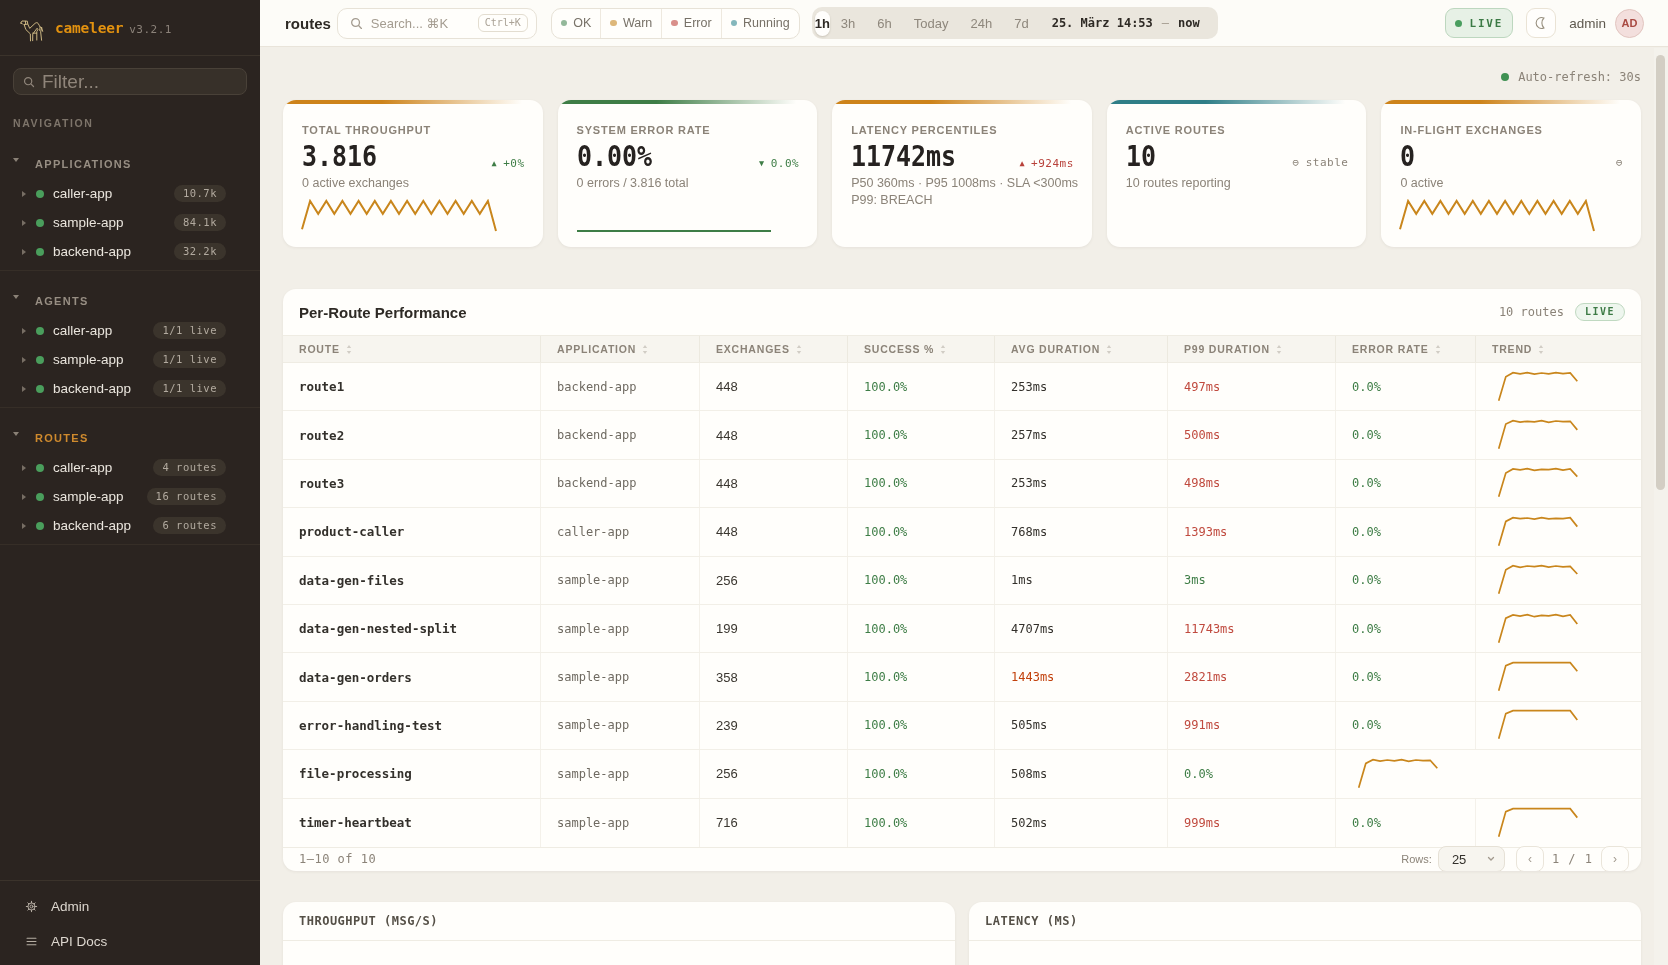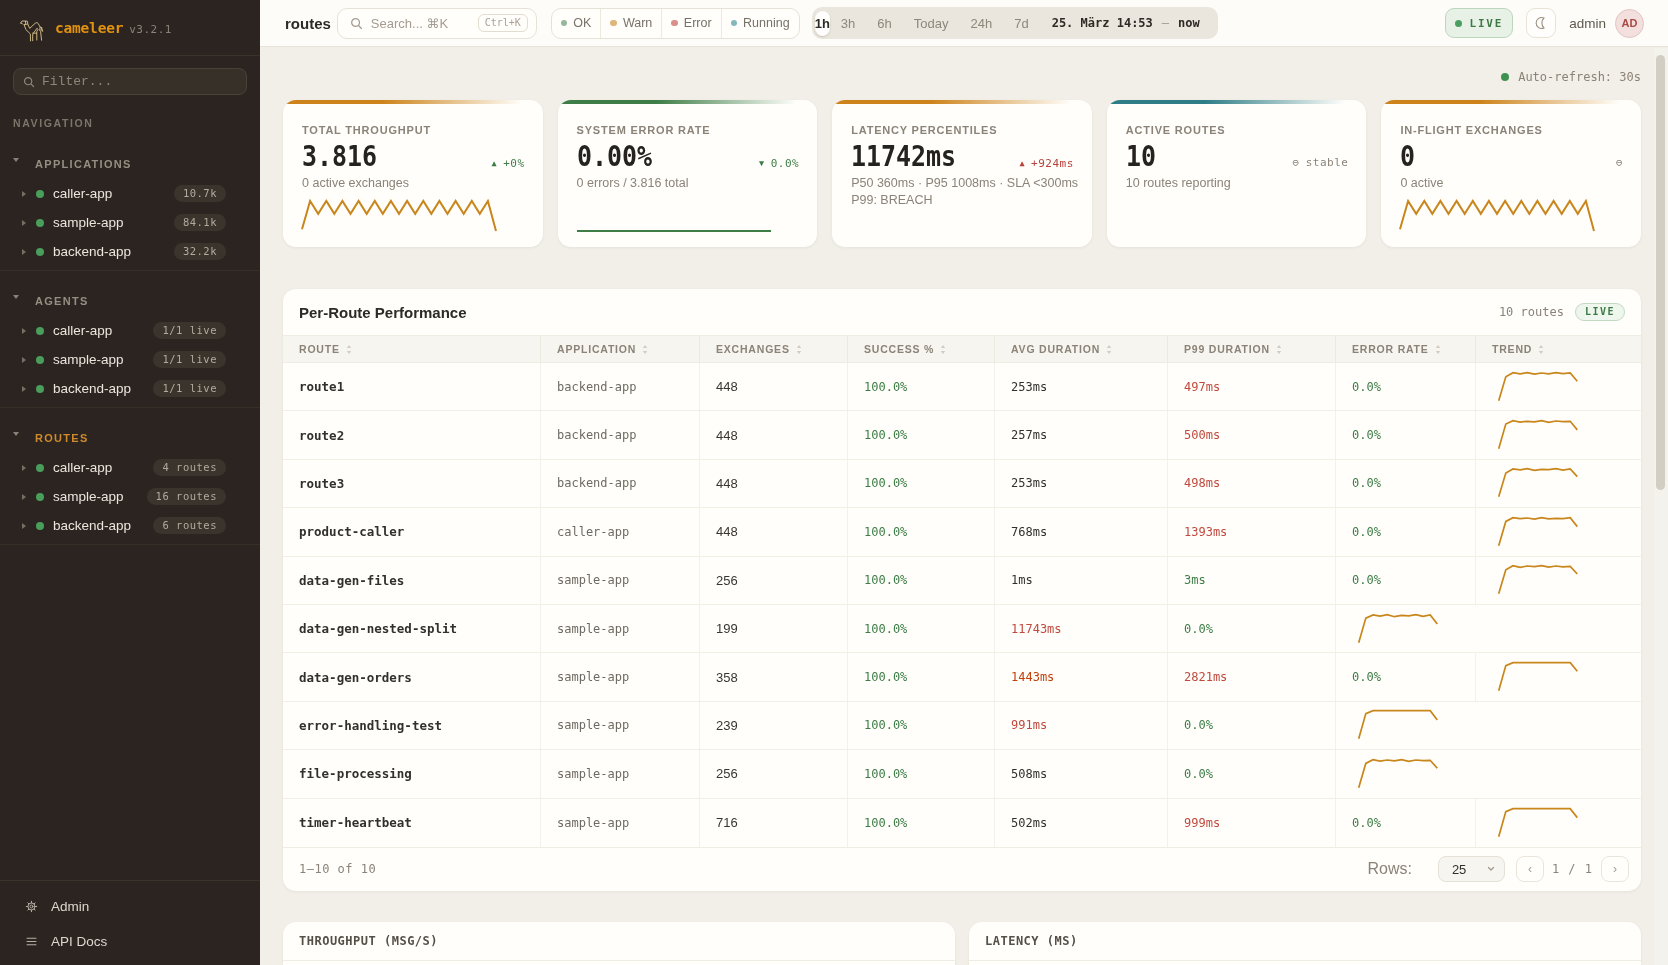--- a/index.html
+++ b/index.html
@@ -33,22 +33,22 @@
     font-size:11px; color:#8b8279; margin-left:6px; margin-top:3px; letter-spacing:0.5px;
   }
   .filter-box {
     margin:12px 13px 0 13px; height:27px;
     background:#373029; border:1px solid #494138; border-radius:8px;
     display:flex; align-items:center; padding:0 9px;
   }
   .filter-box svg { width:12px; height:12px; margin-right:7px; flex:none; }
   .filter-box input {
     background:transparent; border:none; outline:none;
-    font-family:Liberation Mono, monospace;
-    font-size:13px; color:#0ea5e9; width:100%;
+    font-family:Liberation Sans, sans-serif;
+    font-size:19px; color:#0ea5e9; width:100%;
   }
   .filter-box input::placeholder { color:#8f857a; }
   .nav-label {
     font-size:10.5px; font-weight:bold; letter-spacing:1.6px;
     color:#7d746a; padding:22px 0 5px 13px;
   }
   .nav-sections { flex:1; overflow:hidden; }
   .nav-section { padding-bottom:4px; border-bottom:1px solid #362e27; }
   .section-header {
     display:flex; align-items:center; height:45px; padding:15px 0 0 13px;
@@ -226,26 +226,26 @@
   .td {
     display:flex; align-items:center; padding-left:16px;
     border-right:1px solid #f4f1ea; overflow:hidden;
   }
   .td:last-child { border-right:none; }
   .td-route { font-family:"DejaVu Sans Mono", monospace; font-weight:bold; font-size:12.5px; color:#33302b; }
   .td-app   { font-family:"DejaVu Sans Mono", monospace; font-size:12px; color:#6f6a61; }
   .td-exch  { font-size:13px; color:#3a362f; }
   .td-mono  { font-family:"DejaVu Sans Mono", monospace; font-size:12px; }
   .tfoot {
-    height:44px; border-top:1px solid #efece3;
+    height:24px; border-top:1px solid #efece3;
     display:flex; align-items:center; padding:0 12px 0 16px;
   }
   .range-label { font-family:"DejaVu Sans Mono", monospace; font-size:12px; color:#8b8378; letter-spacing:0.5px; }
   .tfoot-right { margin-left:auto; display:flex; align-items:center; }
-  .rows-label { font-size:16px; color:#8b8378; margin-right:26px; }
+  .rows-label { font-size:11px; color:#8b8378; margin-right:6px; }
   .rows-select {
     width:67px; height:26px; background:#f7f5ef; border:1px solid #e6e1d6; border-radius:8px;
     display:flex; align-items:center; padding:0 9px 0 13px; cursor:pointer; margin-right:11px;
   }
   .rows-value { font-size:13px; color:#33302b; flex:1; }
   .page-btn {
     width:28px; height:26px; background:#fffefb; border:1px solid #eae5da; border-radius:8px;
     display:flex; align-items:center; justify-content:center;
     color:#a29a8e; font-size:12px; cursor:pointer;
   }
@@ -682,20 +682,21 @@
               <span style="display: inline-block; line-height: 0;"><svg width="82" height="32">
                   <polyline points="1.7,29.7 8.8,5.7 16.0,1.7 23.1,3.4 30.3,2.0 37.4,2.6 44.6,1.7 51.7,3.1 58.9,2.0 66.0,2.8 73.2,2.3 80.3,10.0" fill="none" stroke="#c9861c" stroke-width="1.7" stroke-linejoin="miter"></polyline>
                 </svg></span>
             </div>
           </div>
           <div class="tgrid trow">
             <div class="td td-route">data-gen-nested-split</div>
             <div class="td td-app">sample-app</div>
             <div class="td td-exch">199</div>
             <div class="td td-mono" style="color: rgb(62, 125, 70);">100.0%</div>
+            <div class="td td-mono" style="color: rgb(51, 48, 43);">4707ms</div>
             <div class="td td-mono" style="color: rgb(192, 74, 62);">11743ms</div>
             <div class="td td-mono" style="color: rgb(62, 125, 70);">0.0%</div>
             <div class="td" style="padding-left: 21px;">
               <span style="display: inline-block; line-height: 0;"><svg width="82" height="32">
                   <polyline points="1.7,29.7 8.8,5.1 16.0,2.0 23.1,3.1 30.3,1.7 37.4,3.7 44.6,2.3 51.7,2.8 58.9,1.7 66.0,3.4 73.2,2.0 80.3,11.1" fill="none" stroke="#c9861c" stroke-width="1.7" stroke-linejoin="miter"></polyline>
                 </svg></span>
             </div>
           </div>
           <div class="tgrid trow">
             <div class="td td-route">data-gen-orders</div>
@@ -709,20 +710,21 @@
               <span style="display: inline-block; line-height: 0;"><svg width="82" height="32">
                   <polyline points="1.7,29.7 8.8,4.6 16.0,1.7 23.1,1.7 30.3,1.7 37.4,1.7 44.6,1.7 51.7,1.7 58.9,1.7 66.0,1.7 73.2,1.7 80.3,10.3" fill="none" stroke="#c9861c" stroke-width="1.7" stroke-linejoin="miter"></polyline>
                 </svg></span>
             </div>
           </div>
           <div class="tgrid trow">
             <div class="td td-route">error-handling-test</div>
             <div class="td td-app">sample-app</div>
             <div class="td td-exch">239</div>
             <div class="td td-mono" style="color: rgb(62, 125, 70);">100.0%</div>
+            <div class="td td-mono" style="color: rgb(51, 48, 43);">505ms</div>
             <div class="td td-mono" style="color: rgb(192, 74, 62);">991ms</div>
             <div class="td td-mono" style="color: rgb(62, 125, 70);">0.0%</div>
             <div class="td" style="padding-left: 21px;">
               <span style="display: inline-block; line-height: 0;"><svg width="82" height="32">
                   <polyline points="1.7,29.7 8.8,4.6 16.0,1.7 23.1,1.7 30.3,1.7 37.4,1.7 44.6,1.7 51.7,1.7 58.9,1.7 66.0,1.7 73.2,1.7 80.3,10.9" fill="none" stroke="#c9861c" stroke-width="1.7" stroke-linejoin="miter"></polyline>
                 </svg></span>
             </div>
           </div>
           <div class="tgrid trow">
             <div class="td td-route">file-processing</div>

